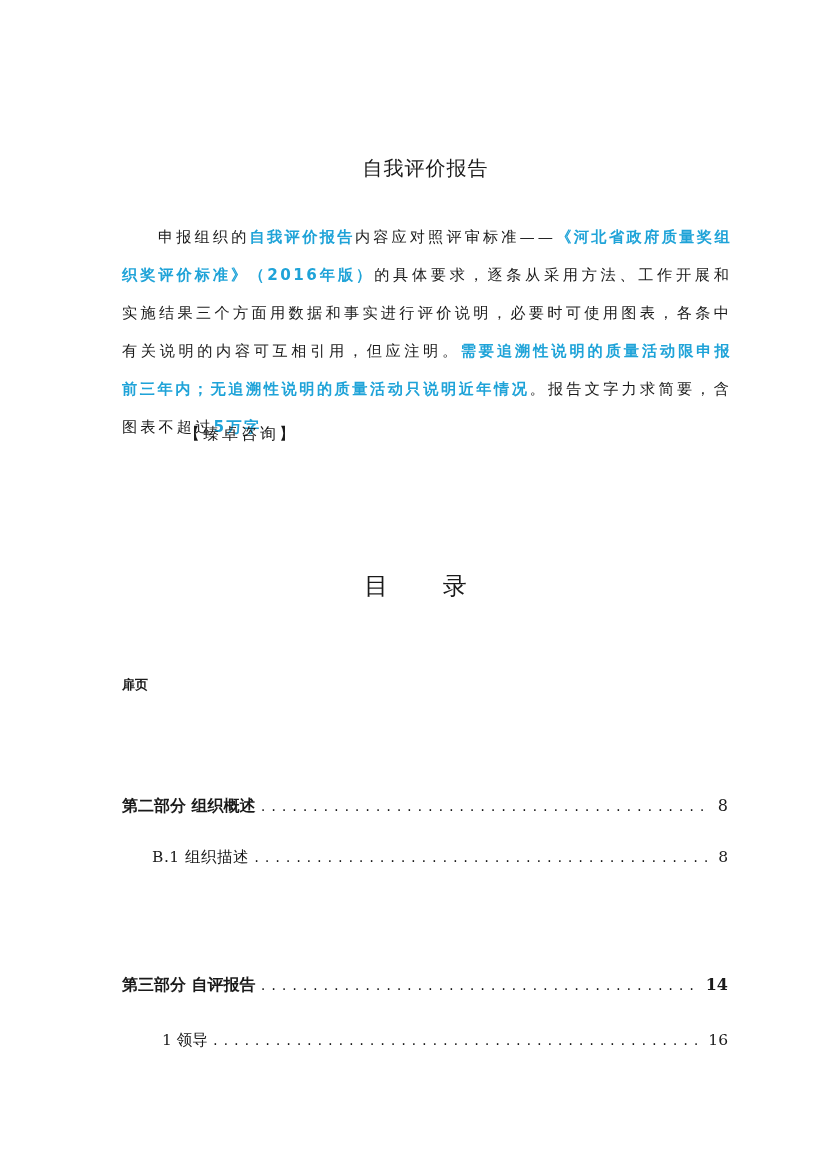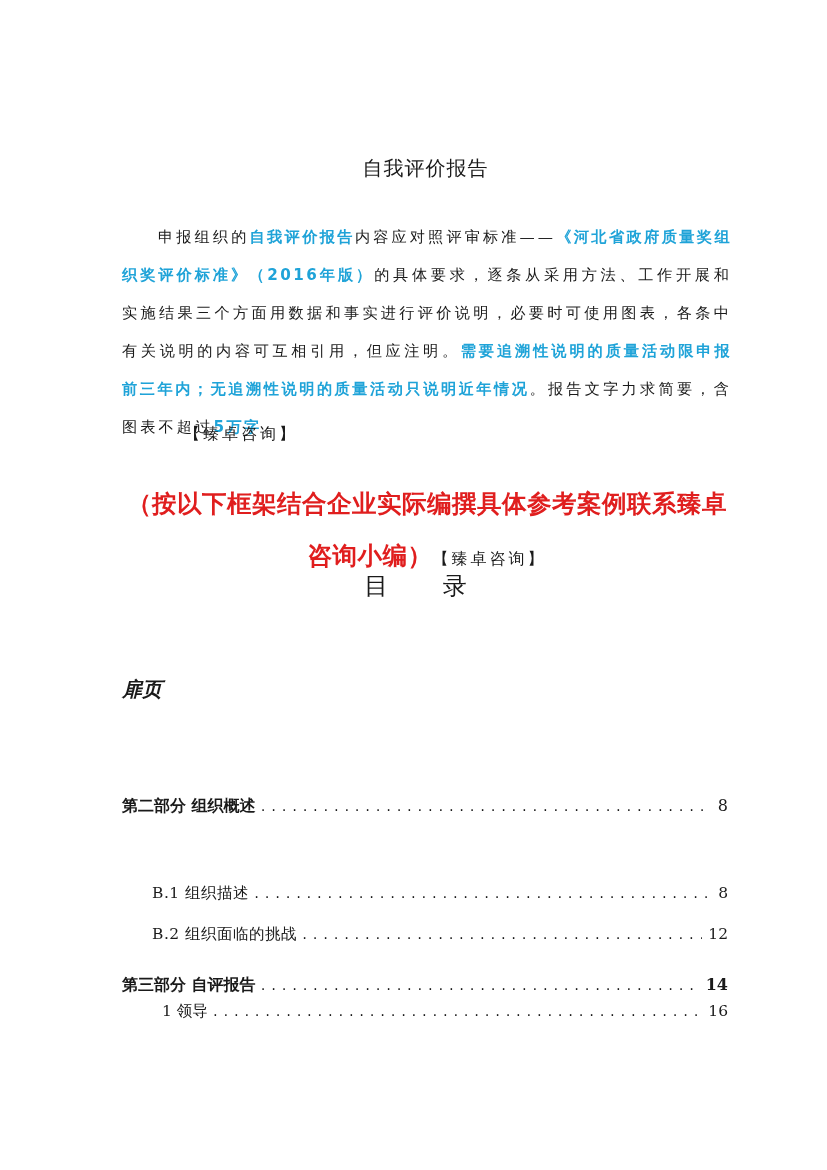--- a/index.html
+++ b/index.html
@@ -82,22 +82,21 @@
       font-family: Liberation Mono, monospace;
       font-size: 24px;
       letter-spacing: 20px;
     }
     .toc-front {
       position: absolute;
       left: 110px;
       top: 676px;
       font-family: "DejaVu Sans", "Liberation Sans", sans-serif;
       font-weight: bold;
-      font-size: 20px;
-      font-style: italic;
+      font-size: 13px;
     }
     .toc-row {
       position: absolute;
       display: flex;
       align-items: baseline;
       height: 24px;
     }
     .toc-row .label {
       white-space: nowrap;
     }
@@ -129,62 +128,57 @@
     .lvl1 .leader { font-weight: normal; }
     .lvl1 .page-num {
       font-family: "DejaVu Serif", "Liberation Serif", serif;
     }
     .lvl1.light .page-num { font-weight: normal; }
     .lvl2 {
       left: 140px;
       width: 576px;
       font-size: 15.5px;
     }
-    .lvl2 .label { letter-spacing: 0.5px; margin-top: 36px; }
+    .lvl2 .label { letter-spacing: 0.5px; }
     .lvl3 {
       left: 150px;
       width: 566px;
       font-size: 15.5px;
+      margin-top: 29px;
     }
   </style>
 </head>
 <body>
 
 <div class="page">
 
   <div class="doc-title">自我评价报告</div>
 
   <div class="intro"><span class="indent"></span><span>申报组织的</span><span class="hl">自我评价报告</span><span>内容应对照评审标准——</span><span class="hl">《河北省政府质量奖组织奖评价标准》（2016年版）</span><span>的具体要求，逐条从采用方法、工作开展和实施结果三个方面用数据和事实进行评价说明，必要时可使用图表，各条中有关说明的内容可互相引用，但应注明。</span><span class="hl">需要追溯性说明的质量活动限申报前三年内；无追溯性说明的质量活动只说明近年情况</span><span>。报告文字力求简要，含图表不超过</span><span class="hl">5万字</span><span>。</span></div>
 
   <div class="consult-tag">【臻卓咨询】</div>
 
-  <div class="red-note"><span>（按以下框架结合企业实际编撰具体参考案例联系臻卓咨询小编）</span><span class="tag">【臻卓咨询】</span></div>
 
   <div class="toc-title">目 录</div>
 
   <div class="toc-front">扉页</div>
 
 
   <div class="toc-row lvl1 light" style="top:796px;">
     <span class="label">第二部分  组织概述</span>
     <span class="leader"></span>
     <span class="page-num">8</span>
   </div>
 
   <div class="toc-row lvl2" style="top:847px;">
     <span class="label">B.1  组织描述</span>
     <span class="leader"></span>
     <span class="page-num">8</span>
   </div>
 
-  <div class="toc-row lvl2" style="top:888px;">
-    <span class="label">B.2  组织面临的挑战</span>
-    <span class="leader"></span>
-    <span class="page-num">12</span>
-  </div>
 
   <div class="toc-row lvl1" style="top:939px;margin-top:36px;">
     <span class="label">第三部分  自评报告</span>
     <span class="leader"></span>
     <span class="page-num">14</span>
   </div>
 
   <div class="toc-row lvl3" style="top:1001px;">
     <span class="label">1  领导</span>
     <span class="leader"></span>

